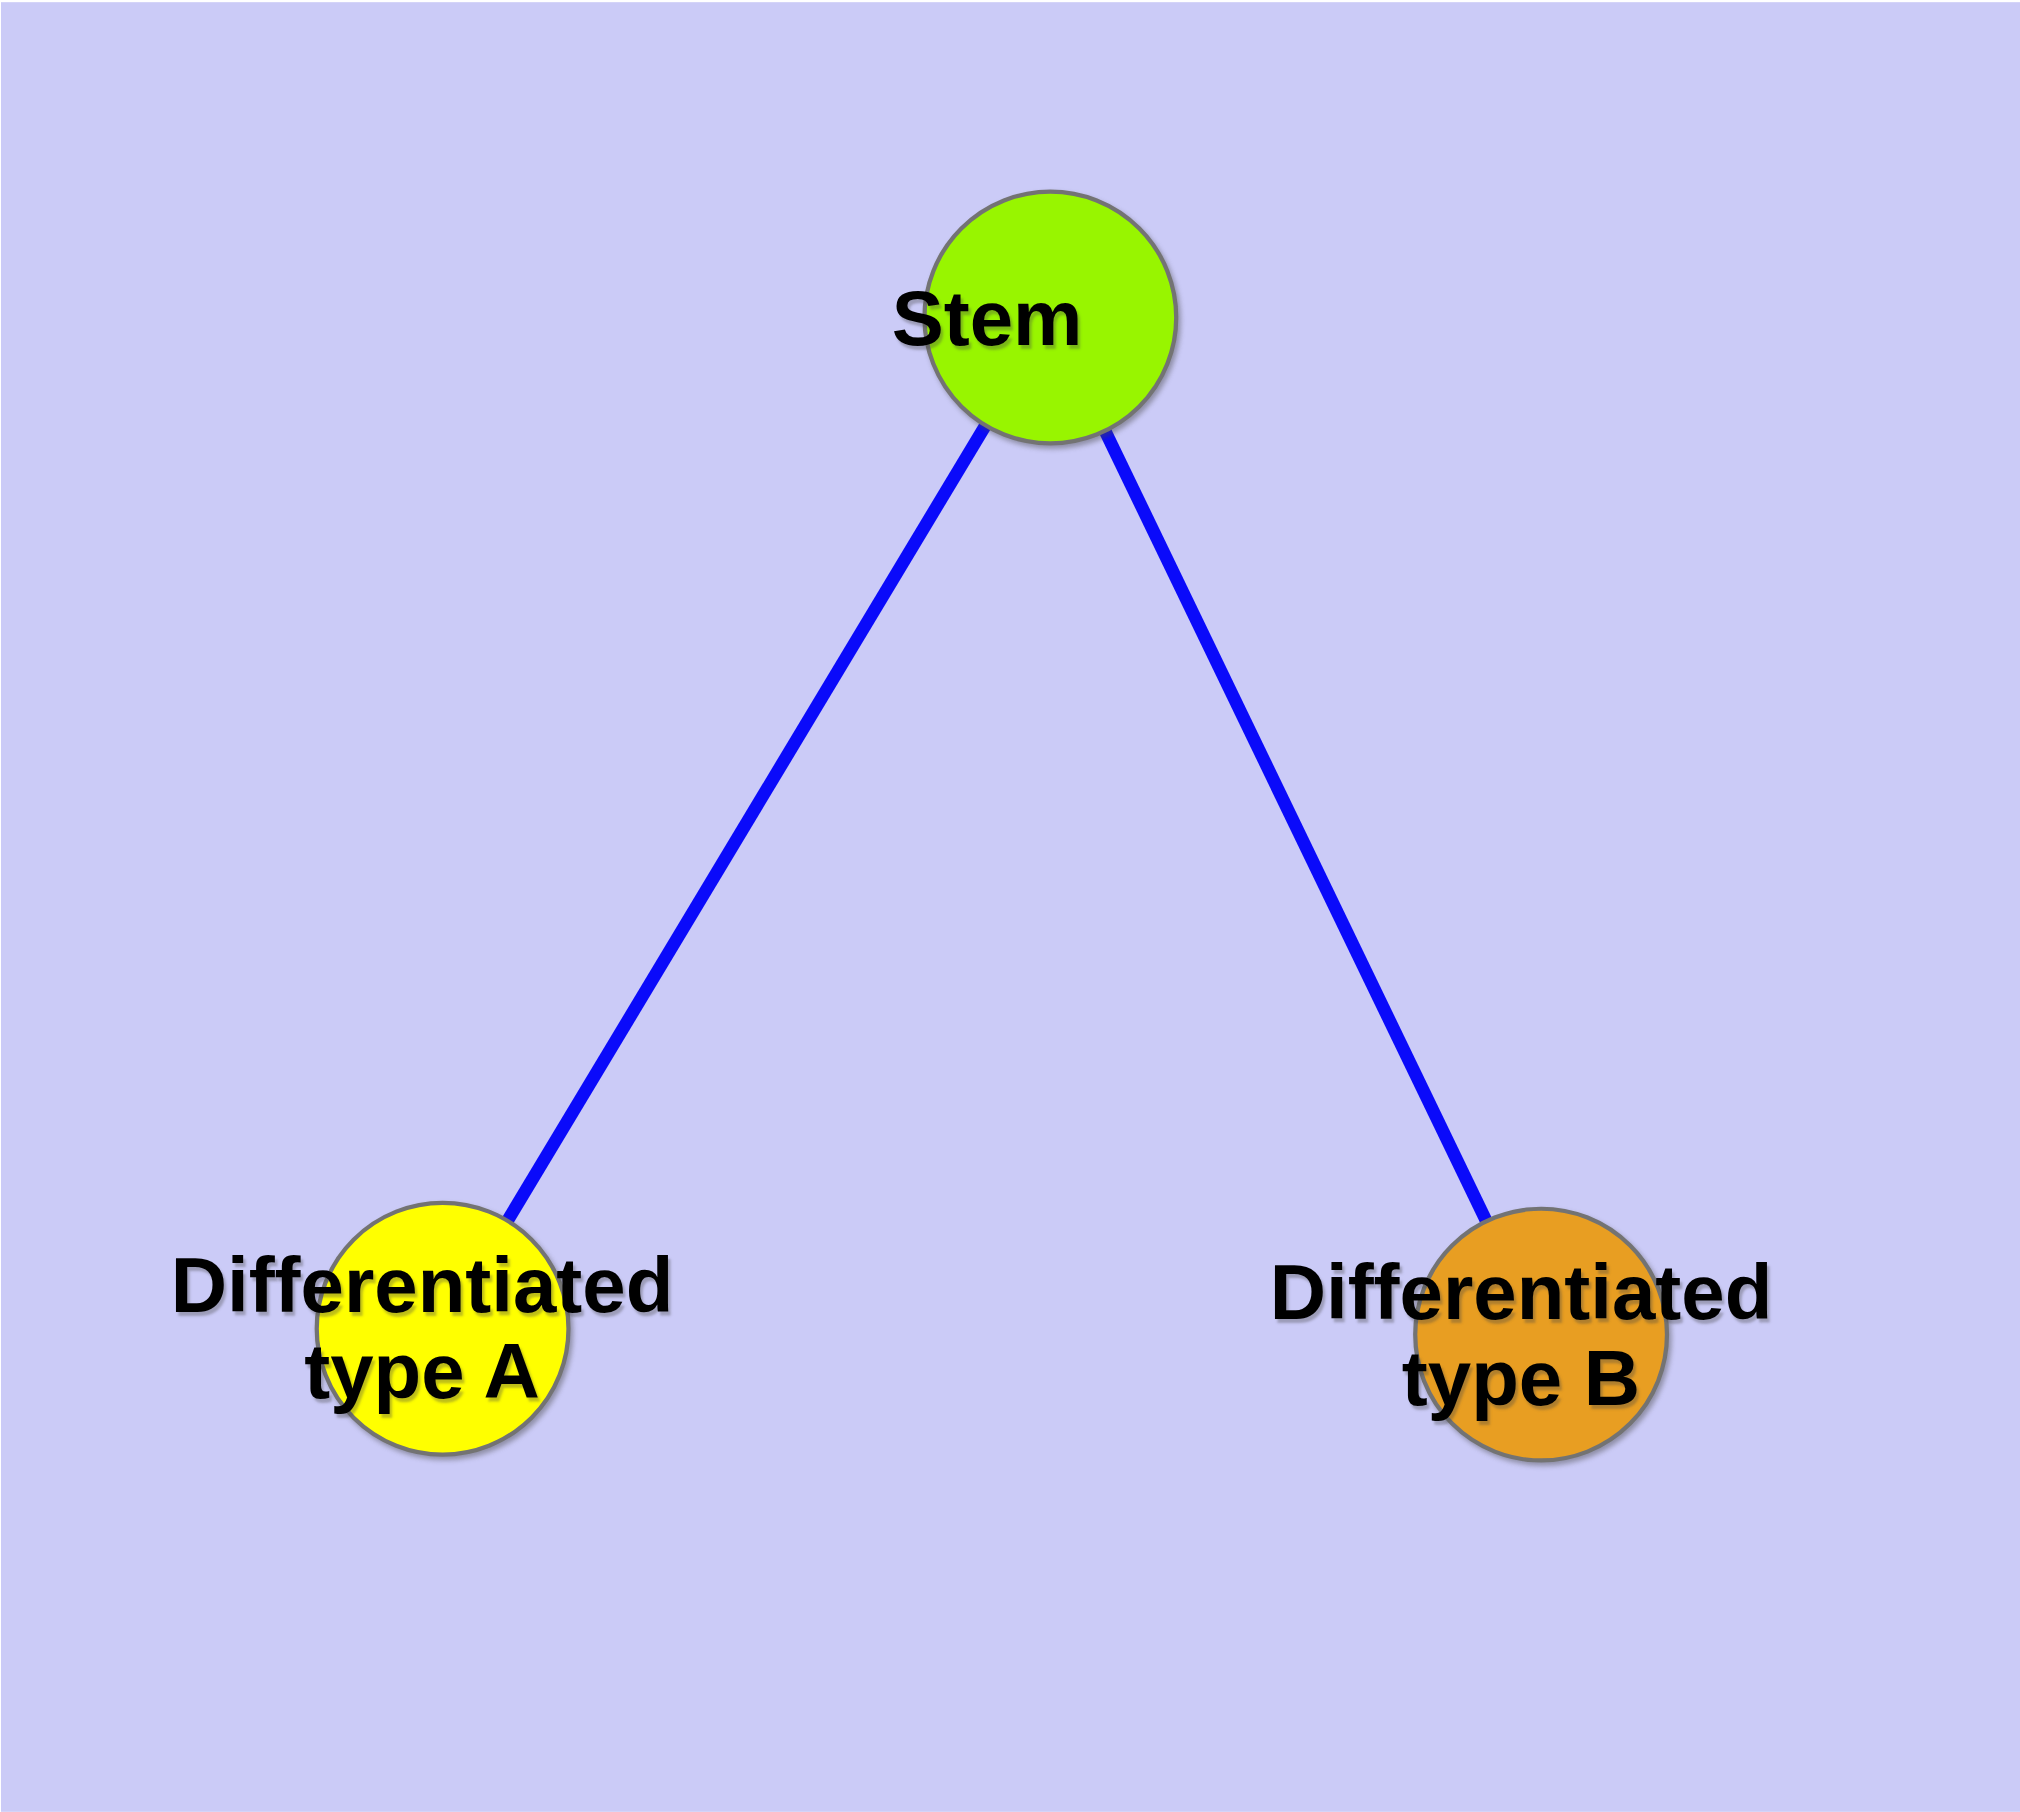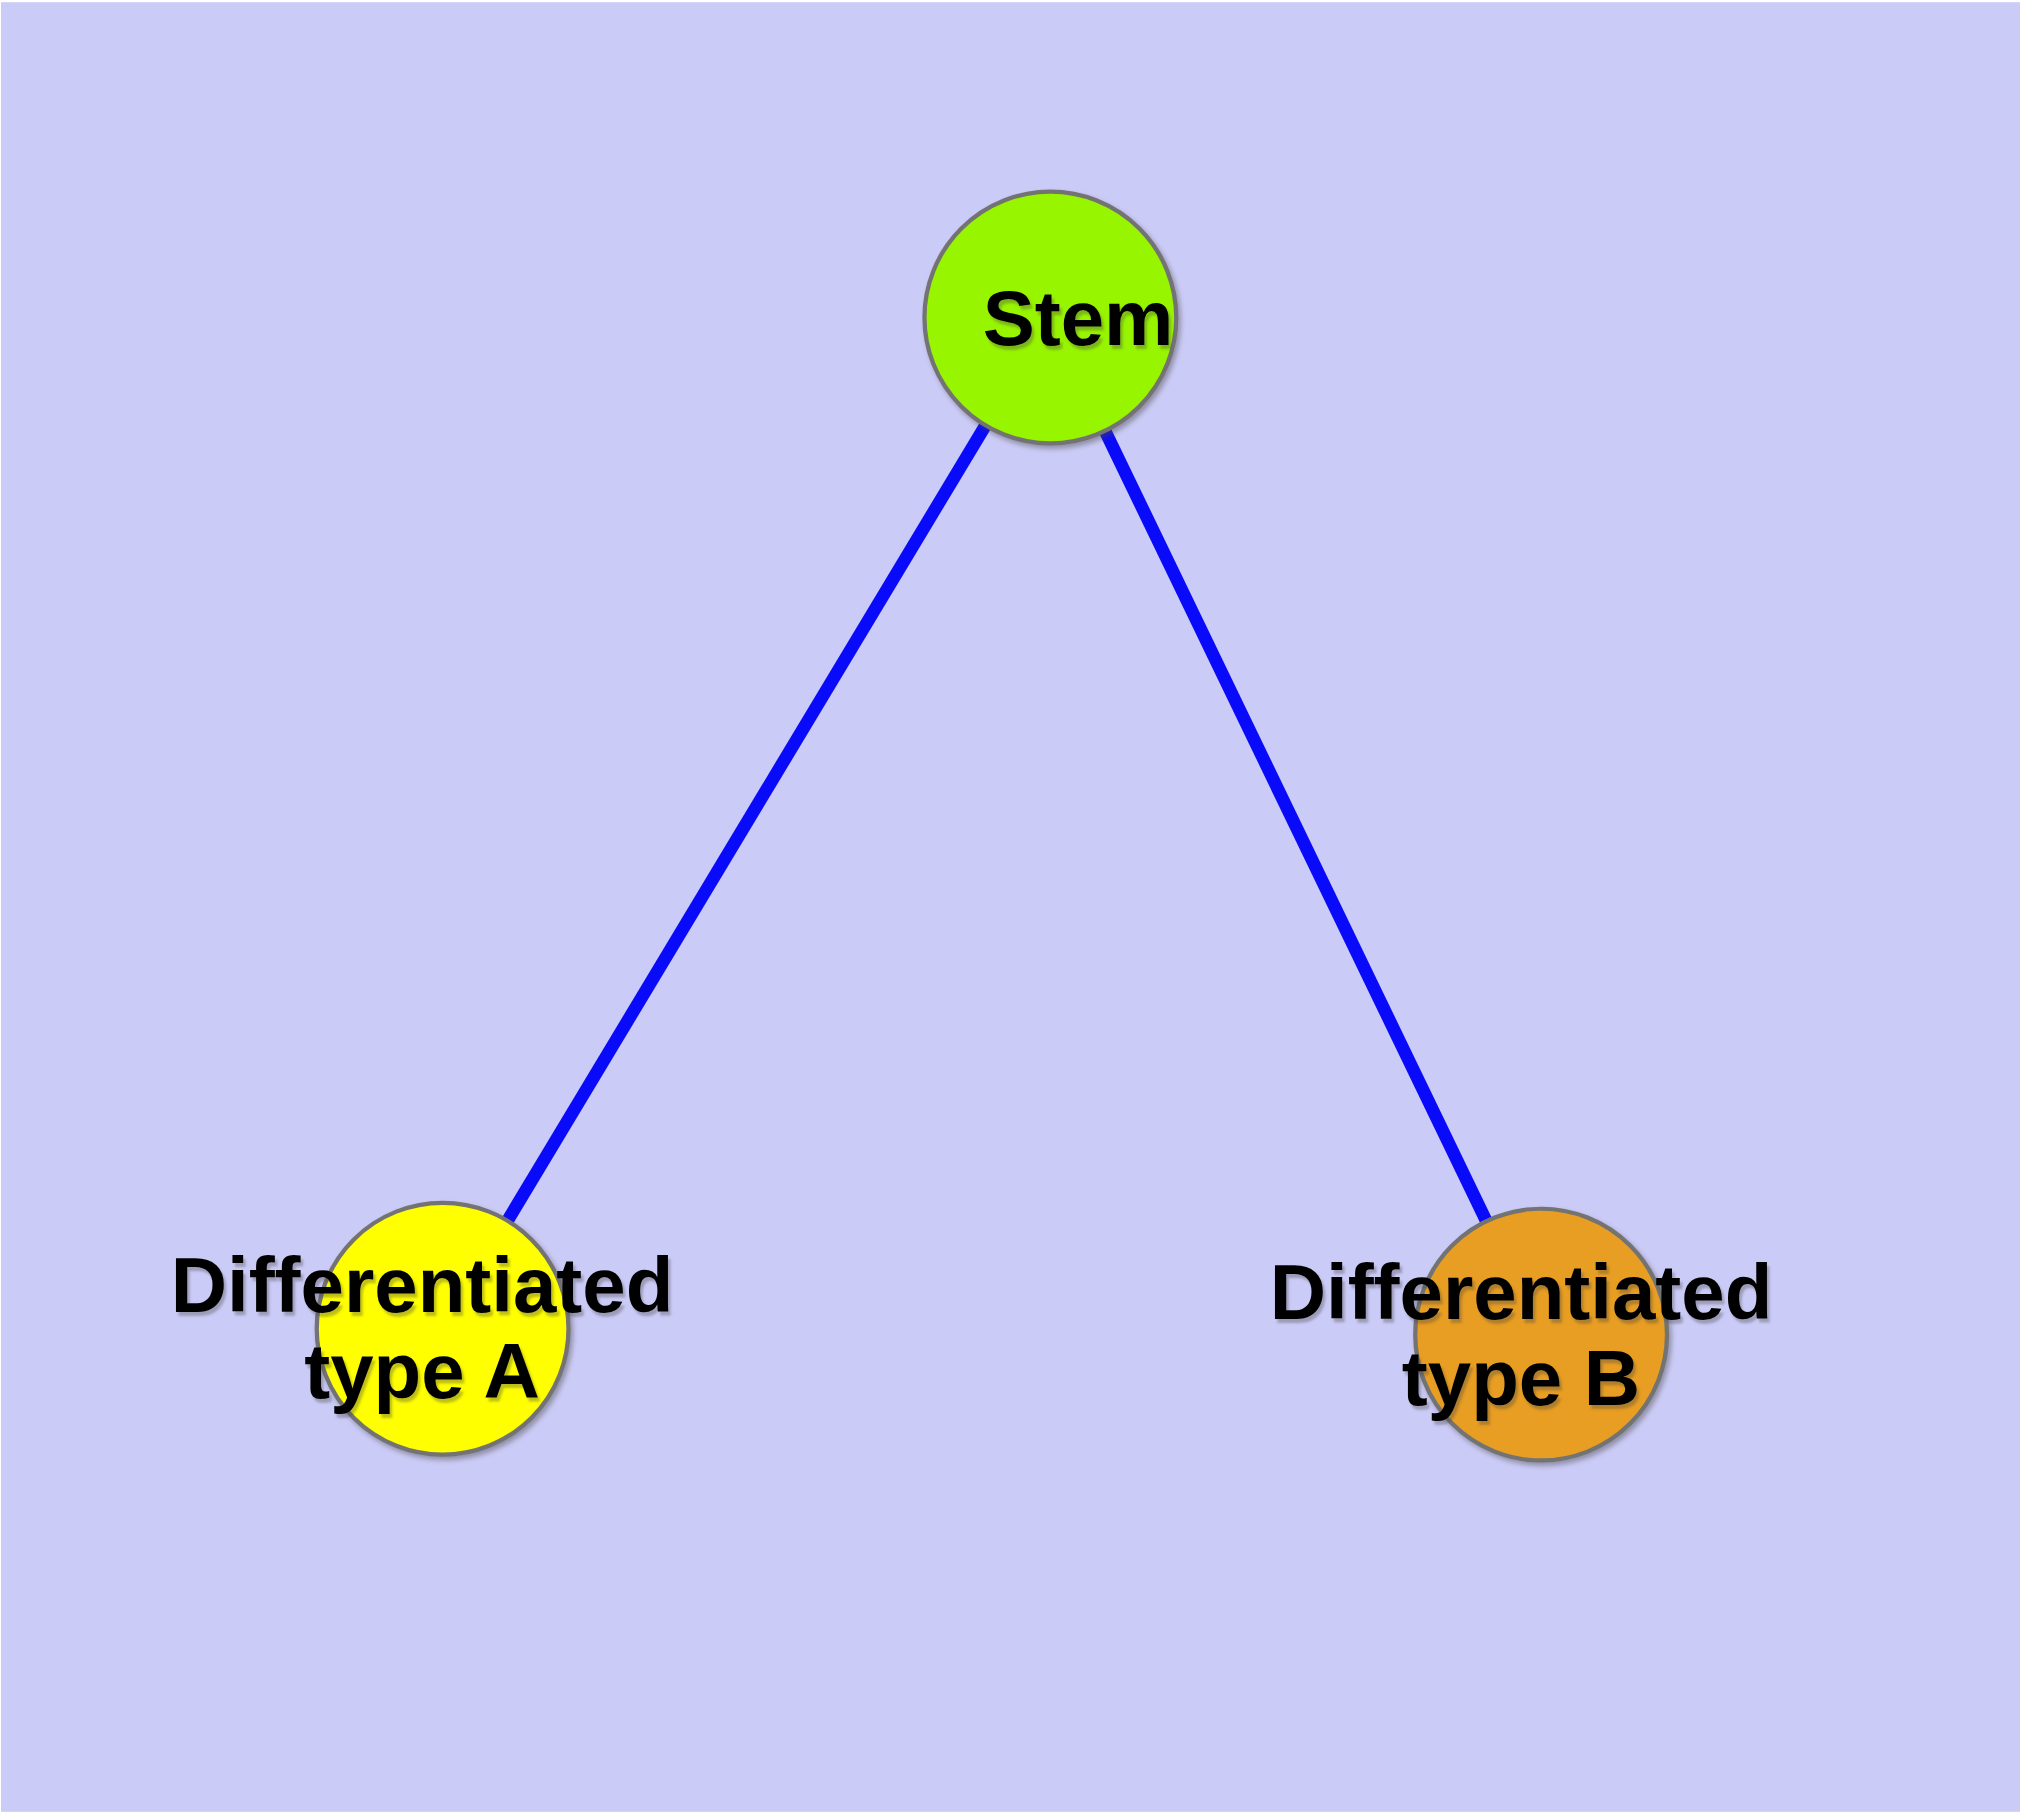--- a/index.html
+++ b/index.html
@@ -31,21 +31,21 @@
     transform: translate(-50%, -50%);
     font-size: 78px;
     font-weight: 700;
     line-height: 1.1;
     color: #000000;
     text-align: center;
     white-space: pre-line;
     text-shadow: 2.5px 3.4px 2.5px rgba(70, 70, 70, 0.35);
     pointer-events: none;
   }
-  .label-stem   { left: 1077px; top: 317px;  }
+  .label-stem   { left: 986px; top: 317px;  }
   .label-type-a { left: 421px;  top: 1327px; }
   .label-type-b { left: 1520px; top: 1334px; }
 </style>
 </head>
 <body>
 
 <div class="canvas">
 
   <svg class="graph-svg" width="2019" height="1810" viewBox="0 0 2382 2135">
 

